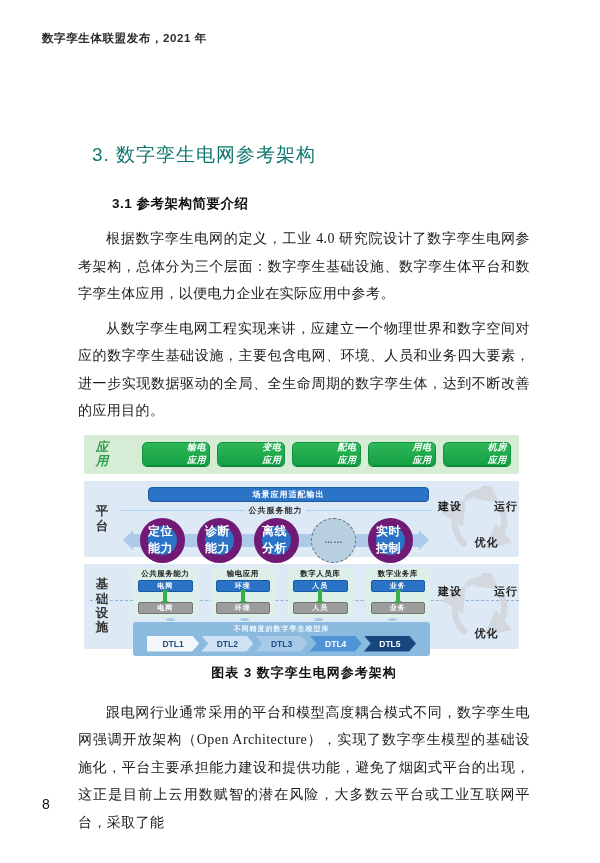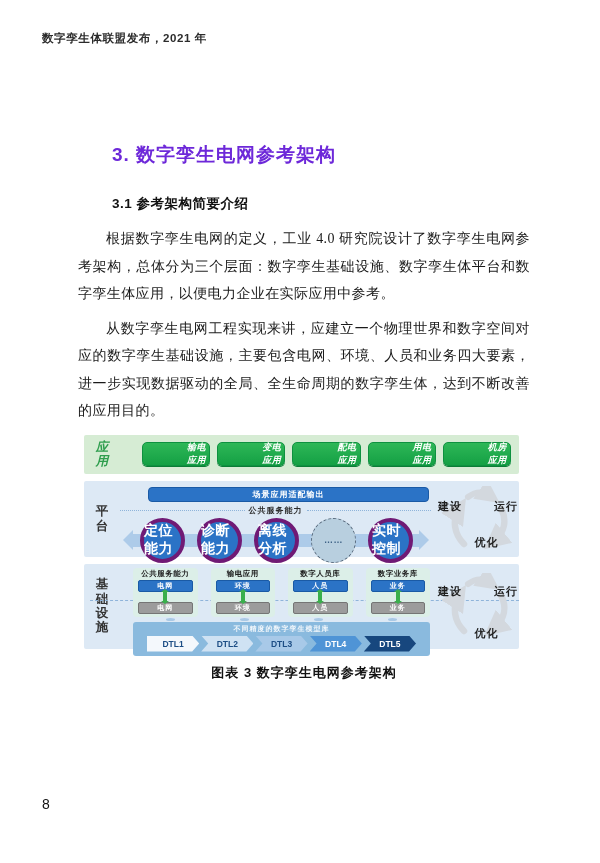--- a/index.html
+++ b/index.html
@@ -7,21 +7,21 @@
   .page {
     width:600px; height:863px; background:#ffffff; position:relative;
     margin:0 auto; overflow:hidden;
     font-family:"Liberation Sans", sans-serif; color:#1c1c1c;
   }
   .doc-header {
     position:absolute; top:31px; left:42px;
     font-size:11.5px; font-weight:bold; letter-spacing:0.6px; color:#2b2b2b;
   }
   .content { position:absolute; top:142px; left:78px; width:452px; }
-  .sec-title { margin-left:34px; font-size:19px; font-weight:bold; color:#6d28d9; letter-spacing:1px; }
+  .sec-title { margin-left:14px; font-size:19px; font-weight:normal; color:#0f766e; letter-spacing:1px; }
   .sec-subtitle { margin:27px 0 0 34px; font-size:13.5px; font-weight:bold; color:#111; letter-spacing:0.5px; }
   .body-p {
     margin-top:12px;
     font-family:"Liberation Serif","DejaVu Serif", serif;
     font-size:14px; line-height:27.5px; text-align:justify;
     text-indent:2em; color:#1a1a1a; letter-spacing:0.4px;
   }
   .body-p + .body-p { margin-top:7px; }
 
   
@@ -63,22 +63,22 @@
   .arrow-band { position:absolute; left:13px; right:12px; top:17px; height:13px; background:#adcbe9; }
   .arrow-band::before, .arrow-band::after {
     content:""; position:absolute; top:-4px; border-top:10.5px solid transparent;
     border-bottom:10.5px solid transparent;
   }
   .arrow-band::before { left:-10px; border-right:10px solid #adcbe9; }
   .arrow-band::after  { right:-10px; border-left:10px solid #adcbe9; }
   .circles { position:absolute; left:20px; right:18px; top:1px; display:flex; justify-content:space-between; }
   .circle {
     width:45px; height:45px; border-radius:50%;
-    background:#2b73c6; border:4px solid #701a75;
-    color:#fff; font-size:14px; font-weight:bold;
+    background:#2b73c6; border:8px solid #701a75;
+    color:#fff; font-size:12px; font-weight:bold;
     display:flex; align-items:center; justify-content:center; letter-spacing:0.5px;
   }
   .circle.placeholder {
     background:#b8cfdf; border:1.5px dashed #55677a; color:#3e6286; font-size:9px;
   }
 
   
   .cycle-col { width:84px; flex:none; position:relative; }
   .cycle-col svg { position:absolute; left:2px; top:50%; transform:translateY(-50%); }
   .cycle-label { position:absolute; font-size:11px; font-weight:bold; color:#1f1f1f; letter-spacing:1px; }
@@ -272,16 +272,17 @@
           </svg>
           <span class="cycle-label cl-build">建设</span>
           <span class="cycle-label cl-run">运行</span>
           <span class="cycle-label cl-opt">优化</span>
         </div>
       </div>
     </div>
 
     <div class="fig-caption">图表 3 数字孪生电网参考架构</div>
 
+    <p class="body-p" style="margin-top:17px;">跟电网行业通常采用的平台和模型高度耦合模式不同，数字孪生电网强调开放架构（Open Architecture），实现了数字孪生模型的基础设施化，平台主要承担能力建设和提供功能，避免了烟囱式平台的出现，这正是目前上云用数赋智的潜在风险，大多数云平台或工业互联网平台，采取了能</p>
   </div>
 
   <div class="page-number">8</div>
 </div>
 
 </body></html>

